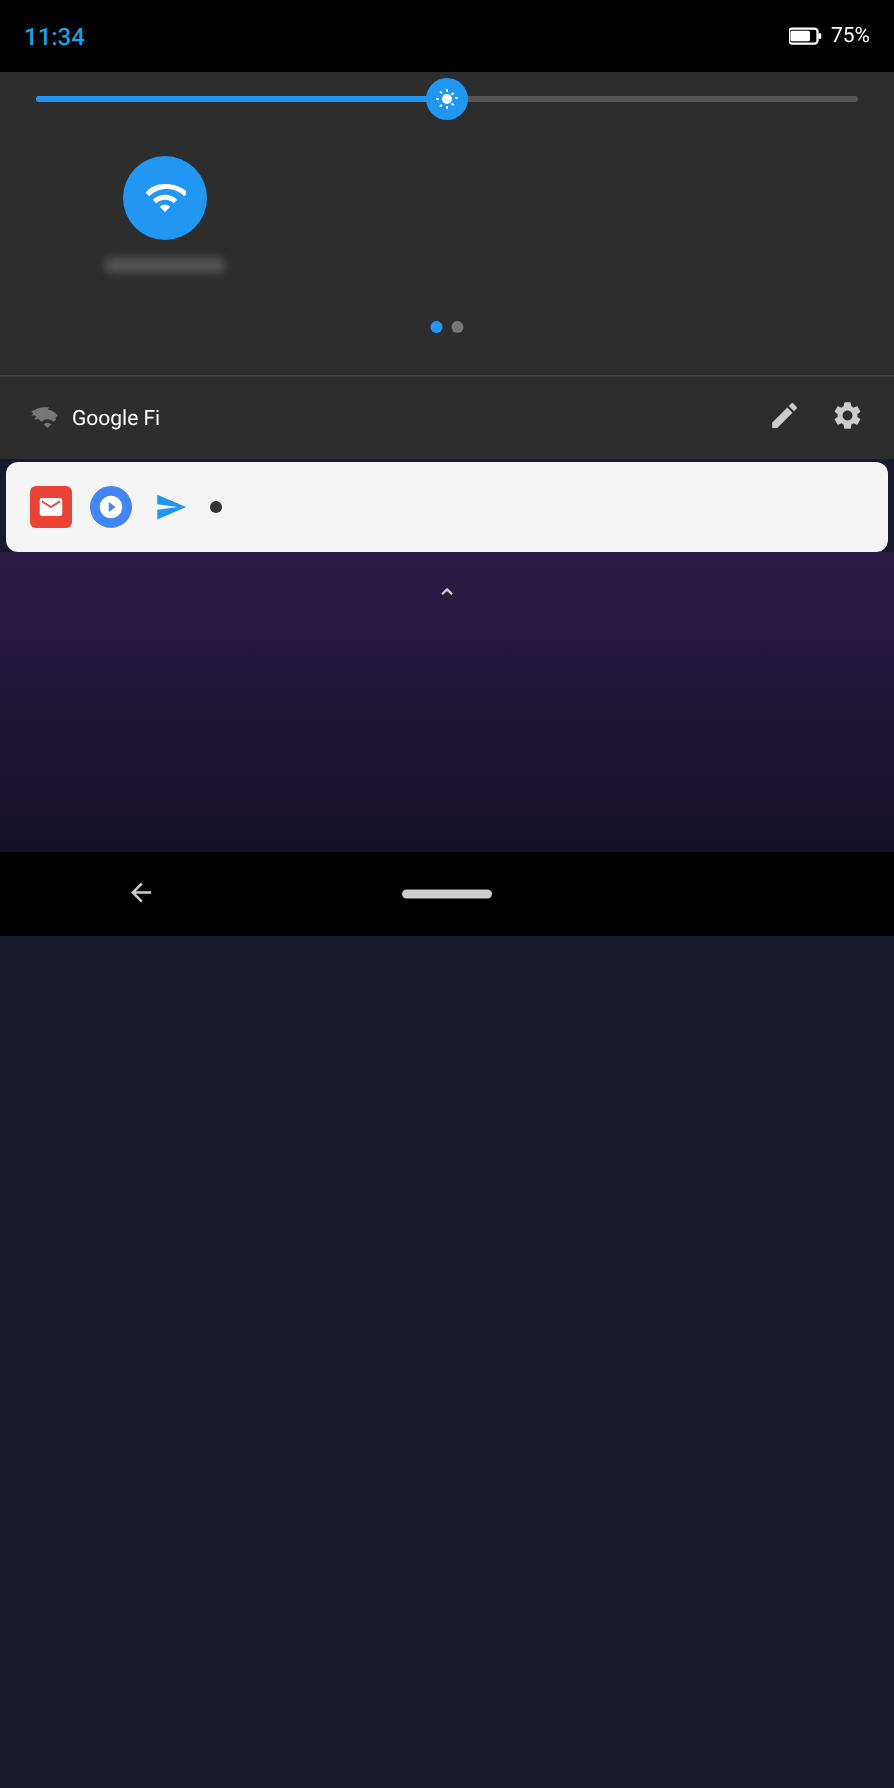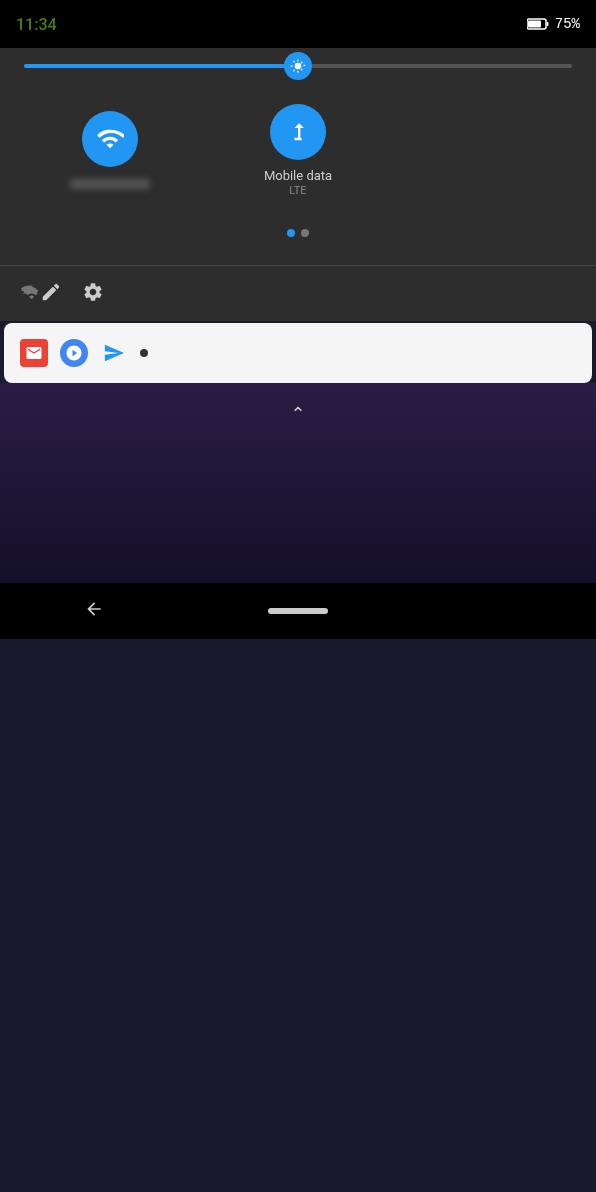--- a/index.html
+++ b/index.html
@@ -17,29 +17,28 @@
       position: relative;
       z-index: 10;
       background: #000;
       height: 48px;
       display: flex;
       align-items: center;
       justify-content: space-between;
       padding: 0 16px;
     }
     .status-time {
-      color: #4d7c0f;
+      color: #0ea5e9;
       font-size: 16px;
       font-weight: 500;
     }
     .status-right {
       display: flex;
       align-items: center;
       gap: 6px;
-      font-family: Liberation Mono, monospace;
     }
     .battery-icon {
       display: inline-flex;
       align-items: center;
     }
     .battery-svg { width: 22px; height: 12px; }
     .status-percent {
       color: #fff;
       font-size: 14px;
     }
@@ -303,29 +302,20 @@
 
     <div class="tile">
       <div class="tile-icon-circle active">
         <svg viewBox="0 0 24 24">
           <path d="M1 9l2 2c5.52-5.52 14.48-5.52 20 0l2-2C18.88 2.36 5.12 2.36 1 9zm8 8l3 3 3-3a4.237 4.237 0 00-6 0zm-4-4l2 2a7.074 7.074 0 0110 0l2-2C15.14 9.14 8.87 9.14 5 13z"></path>
         </svg>
       </div>
       <div class="wifi-tile-label"></div>
     </div>
 
-    <div class="tile">
-      <div class="tile-icon-circle active">
-        <svg viewBox="0 0 24 24">
-          <path d="M9 19h6v-2H9v2zm4-14.5l-4 4h3v9h2v-9h3l-4-4z"></path>
-        </svg>
-      </div>
-      <span class="tile-label">Mobile data</span>
-      <span class="tile-sublabel">LTE</span>
-    </div>
 
 
 
 
 
 
 
 
   </div>
 
@@ -335,20 +325,21 @@
   </div>
 
 </div>
 
 <div class="bottom-bar">
   <span class="signal-icon">
     <svg viewBox="0 0 24 24">
       <path d="M1 9l2 2c2.88-2.88 6.79-4.08 10.54-3.43l1.89-1.89C10.02 4.61 4.85 5.93 1 9zm10 10l3 3 3-3a4.237 4.237 0 00-6 0zm-4-4l2 2a7.074 7.074 0 0110 0l2-2C18.56 12.34 15.36 11 12 11s-6.56 1.34-9 4zm-3-3l2 2a10.9 10.9 0 0114 0l2-2C19.73 8.77 16.04 7 12 7S4.27 8.77 1 12z" fill="#777"></path>
     </svg>
   </span>
+  <span class="carrier-name">Google Fi</span>
   <div class="bottom-actions">
     <button class="bottom-icon-btn" style="background:none;border:none;cursor:pointer;padding:0;">
       <svg viewBox="0 0 24 24" style="width:22px;height:22px;fill:#ccc;">
         <path d="M3 17.25V21h3.75L17.81 9.94l-3.75-3.75L3 17.25zM20.71 7.04c.39-.39.39-1.02 0-1.41l-2.34-2.34c-.39-.39-1.02-.39-1.41 0l-1.83 1.83 3.75 3.75 1.83-1.83z"></path>
       </svg>
     </button>
     <button class="bottom-icon-btn" style="background:none;border:none;cursor:pointer;padding:0;">
       <svg viewBox="0 0 24 24" style="width:22px;height:22px;fill:#ccc;">
         <path d="M19.14,12.94c0.04-0.3,0.06-0.61,0.06-0.94c0-0.32-0.02-0.64-0.07-0.94l2.03-1.58c0.18-0.14,0.23-0.41,0.12-0.61 l-1.92-3.32c-0.12-0.22-0.37-0.29-0.59-0.22l-2.39,0.96c-0.5-0.38-1.03-0.7-1.62-0.94L14.4,2.81c-0.04-0.24-0.24-0.41-0.48-0.41 h-3.84c-0.24,0-0.43,0.17-0.47,0.41L9.25,5.35C8.66,5.59,8.12,5.92,7.63,6.29L5.24,5.33c-0.22-0.08-0.47,0-0.59,0.22L2.74,8.87 C2.62,9.08,2.66,9.34,2.86,9.48l2.03,1.58C4.84,11.36,4.8,11.69,4.8,12s0.02,0.64,0.07,0.94l-2.03,1.58 c-0.18,0.14-0.23,0.41-0.12,0.61l1.92,3.32c0.12,0.22,0.37,0.29,0.59,0.22l2.39-0.96c0.5,0.38,1.03,0.7,1.62,0.94l0.36,2.54 c0.05,0.24,0.24,0.41,0.48,0.41h3.84c0.24,0,0.44-0.17,0.47-0.41l0.36-2.54c0.59-0.24,1.13-0.56,1.62-0.94l2.39,0.96 c0.22,0.08,0.47,0,0.59-0.22l1.92-3.32c0.12-0.22,0.07-0.47-0.12-0.61L19.14,12.94z M12,15.6c-1.98,0-3.6-1.62-3.6-3.6 s1.62-3.6,3.6-3.6s3.6,1.62,3.6,3.6S13.98,15.6,12,15.6z"></path>
       </svg>

